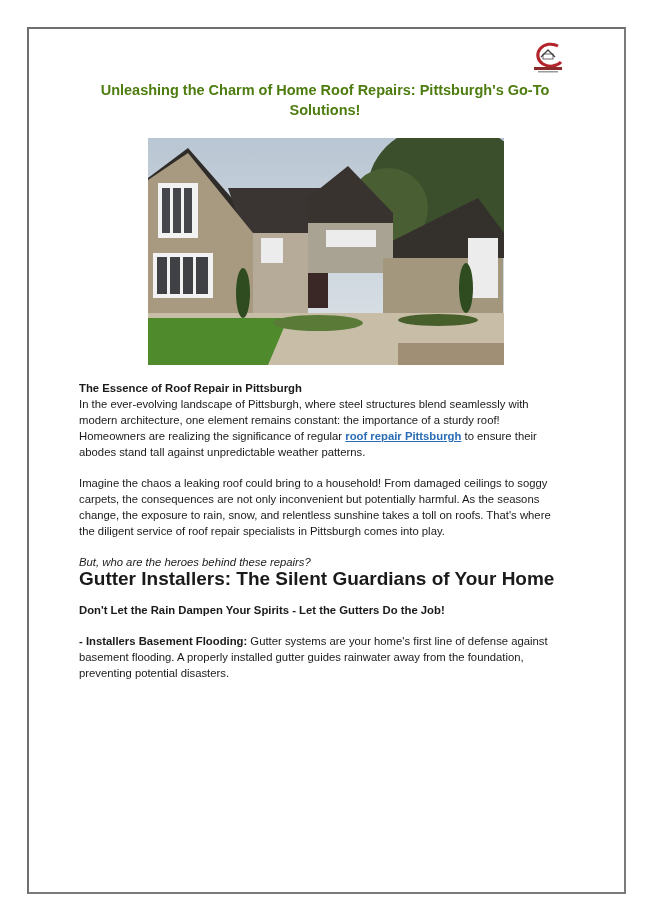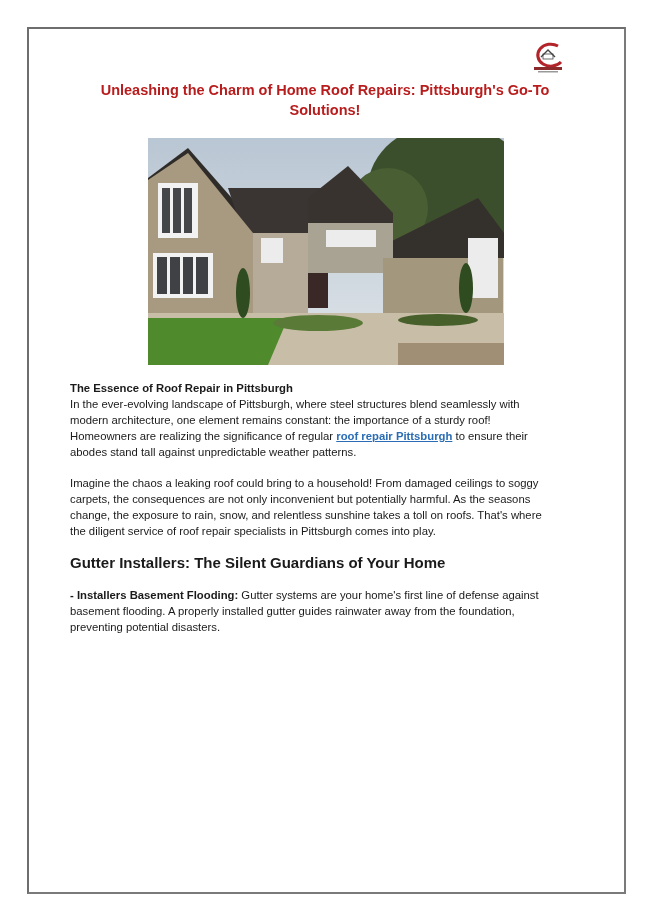--- a/index.html
+++ b/index.html
@@ -7,29 +7,29 @@
     body { position: relative; font-family: "Liberation Sans", sans-serif; color: #111; }
     .page {
       position: absolute; left: 27px; top: 27px; width: 599px; height: 867px;
       border-top: 2px solid #6e6e6e; border-left: 2px solid #6e6e6e;
       border-right: 2px solid #7a7a7a; border-bottom: 2px solid #7a7a7a;
       background: #fff;
     }
     .logo { position: absolute; left: 528px; top: 40px; width: 40px; height: 36px; }
     .title {
       position: absolute; left: 80px; top: 80px; width: 490px; text-align: center;
-      font-weight: bold; font-size: 14.5px; line-height: 20px; color: #b91c1c;
+      font-weight: bold; font-size: 14.5px; line-height: 20px; color: #4d7c0f;
     }
     .hero { position: absolute; left: 148px; top: 138px; width: 356px; height: 227px; overflow: hidden; }
-    .content { position: absolute; left: 70px; top: 380px; width: 490px; font-size: 11.3px; line-height: 16px; color: #1a1a1a; }
+    .content { position: absolute; left: 79px; top: 380px; width: 490px; font-size: 11.3px; line-height: 16px; color: #1a1a1a; }
     .h { font-weight: bold; }
     .p { margin-bottom: 15px; }
     a.link { color: #2a6db5; text-decoration: underline; font-weight: bold; text-align: center; }
     .italic { font-style: italic; }
-    .h2 { font-weight: bold; font-size: 15px; line-height: 18px; margin-bottom: 14px; }
+    .h2 { font-weight: bold; font-size: 19px; line-height: 18px; margin-bottom: 14px; }
   </style>
 </head>
 <body>
 
 <div class="page"></div>
 
 <div class="logo">
   <svg width="40" height="36" viewBox="0 0 40 36">
     <path d="M30 6 A13 11 0 1 0 33 22" fill="none" stroke="#b3242a" stroke-width="3"></path>
     <path d="M13 17 L20 10 L27 17" fill="none" stroke="#444" stroke-width="1.4"></path>
@@ -86,20 +86,22 @@
 <div class="content">
   <div class="p">
     <div class="h">The Essence of Roof Repair in Pittsburgh</div>
     <div><span>In the ever-evolving landscape of Pittsburgh, where steel structures blend seamlessly with modern architecture, one element remains constant: the importance of a sturdy roof! Homeowners are realizing the significance of regular </span><a class="link" href="#">roof repair Pittsburgh</a><span> to ensure their abodes stand tall against unpredictable weather patterns.</span></div>
   </div>
 
   <div class="p">
     <div>Imagine the chaos a leaking roof could bring to a household! From damaged ceilings to soggy carpets, the consequences are not only inconvenient but potentially harmful. As the seasons change, the exposure to rain, snow, and relentless sunshine takes a toll on roofs. That's where the diligent service of roof repair specialists in Pittsburgh comes into play.</div>
   </div>
 
+  <div class="italic">But, who are the heroes behind these repairs?</div>
   <div class="h2">Gutter Installers: The Silent Guardians of Your Home</div>
 
   <div class="p">
+    <div class="h">Don't Let the Rain Dampen Your Spirits - Let the Gutters Do the Job!</div>
   </div>
 
   <div class="p"><span class="h">- </span><span class="h">Installers Basement Flooding:</span><span> Gutter systems are your home's first line of defense against basement flooding. A properly installed gutter guides rainwater away from the foundation, preventing potential disasters.</span></div>
 
 </div>
 
 </body></html>

